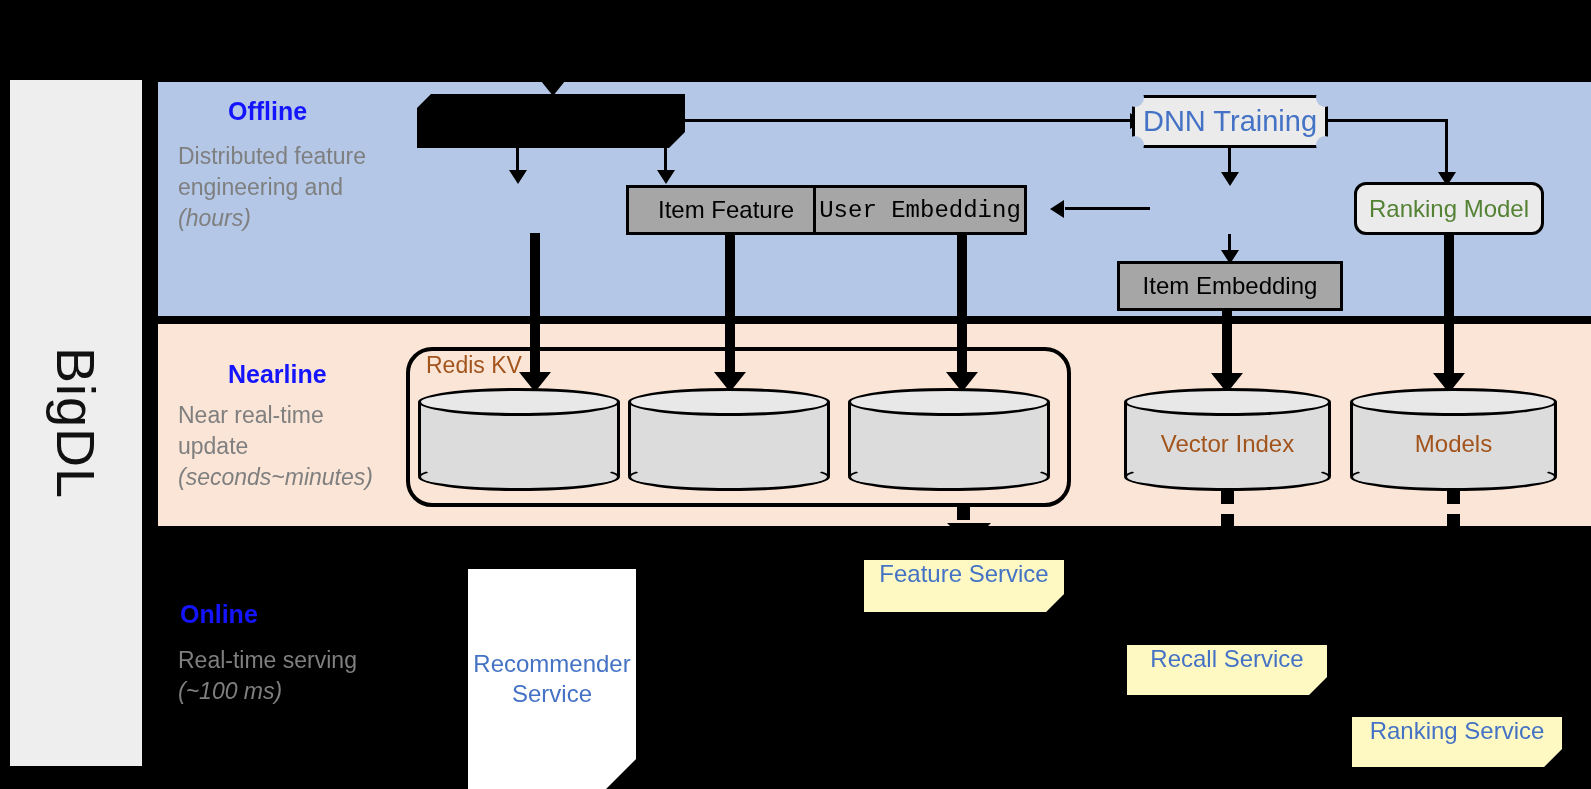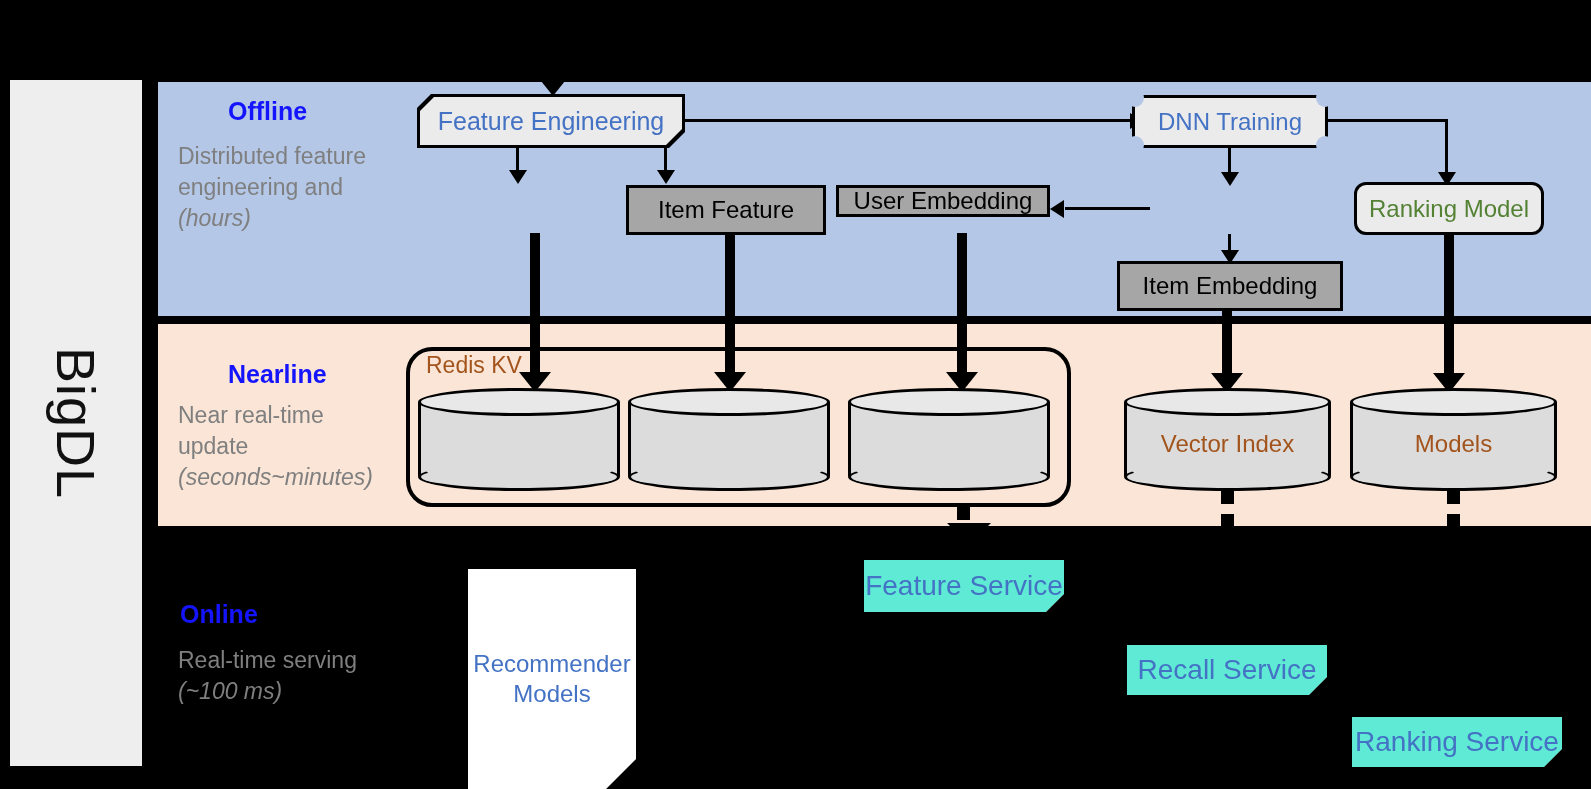--- a/index.html
+++ b/index.html
@@ -54,34 +54,34 @@
     border:none;
     clip-path:polygon(0 14px,14px 0,100% 0,100% calc(100% - 16px),calc(100% - 16px) 100%,0 100%);
   }
   #feature-engineering-outer{
     position:absolute;background:#000;
     clip-path:polygon(0 14px,14px 0,100% 0,100% calc(100% - 16px),calc(100% - 16px) 100%,0 100%);
   }
 
   
   #dnn-outer{position:absolute;background:#000;border-radius:4px;}
-  #dnn-inner{position:absolute;background:#ebebeb;color:#4472c4;font-size:24px;
+  #dnn-inner{position:absolute;background:#ebebeb;color:#4472c4;font-size:29px;
     display:flex;align-items:center;justify-content:center;border-radius:9px;}
   .notch{position:absolute;background:#b4c7e7;border-radius:50%;}
 
   
   .cyl{position:absolute;}
   .cyl .body{position:absolute;left:0;right:0;background:#dcdcdc;border-left:3px solid #000;border-right:3px solid #000;}
   .cyl .top{position:absolute;left:0;right:0;top:0;background:#e8e8e8;border:3px solid #000;border-radius:50%;box-sizing:border-box;}
   .cyl .bottom{position:absolute;left:0;right:0;background:#dcdcdc;border:3px solid #000;border-radius:50%;box-sizing:border-box;border-top-color:transparent;}
   .cyl .lbl{position:absolute;left:0;right:0;text-align:center;font-size:24px;color:#a2541c;}
 
   
-  .doc{position:absolute;background:#5eead4;color:#4472c4;font-size:28px;
-    display:flex;align-items:center;justify-content:center;text-align:center;
+  .doc{position:absolute;background:#fef9c3;color:#4472c4;font-size:24px;
+    display:flex;justify-content:center;text-align:center;
     clip-path:polygon(0 0,100% 0,100% calc(100% - 18px),calc(100% - 18px) 100%,0 100%);
   }
   .doc .fold{position:absolute;right:0;bottom:0;width:18px;height:18px;background:#b8b8b8;
     clip-path:polygon(100% 0,0 100%,100% 100%);}
   .doc-big{
     position:absolute;background:#fff;color:#4472c4;font-size:24px;line-height:30px;
     display:flex;align-items:center;justify-content:center;text-align:center;
     clip-path:polygon(0 0,100% 0,100% calc(100% - 30px),calc(100% - 30px) 100%,0 100%);
   }
   .doc-big .fold{position:absolute;right:0;bottom:0;width:30px;height:30px;background:#b8b8b8;
@@ -120,21 +120,20 @@
   <div class="stage-title" id="offline-title">Offline</div>
   <div class="stage-sub" id="offline-sub"><span>Distributed feature engineering and </span><i>(hours)</i></div>
 
   <div class="stage-title" id="nearline-title">Nearline</div>
   <div class="stage-sub" id="nearline-sub"><span>Near real-time update </span><i>(seconds~minutes)</i></div>
 
   <div class="stage-title" id="online-title">Online</div>
   <div class="stage-sub" id="online-sub"><span>Real-time serving </span><i>(~100 ms)</i></div>
 
   <div id="feature-engineering-outer" style="left:417px;top:94px;width:268px;height:54px;"></div>
-  <div class="box" id="feature-engineering" style="left:420px;top:97px;width:262px;height:48px;">Feature Engineering</div>
 
   <div class="thin-line" style="left:684px;top:119px;width:448px;height:3px;"></div>
   <div class="arrow-right" style="left:1130px;top:113px;"></div>
 
   <div class="thin-line" style="left:516px;top:145px;width:3px;height:28px;"></div>
   <div class="arrow-down" style="left:509px;top:170px;"></div>
   <div class="thin-line" style="left:664px;top:145px;width:3px;height:28px;"></div>
   <div class="arrow-down" style="left:657px;top:170px;"></div>
 
   <div id="dnn-outer" style="left:1132px;top:95px;width:196px;height:53px;"></div>
@@ -145,21 +144,21 @@
   <div class="notch" style="left:1316px;top:136px;width:18px;height:18px;"></div>
 
   <div class="thin-line" style="left:1228px;top:148px;width:3px;height:30px;"></div>
   <div class="arrow-down" style="left:1221px;top:172px;"></div>
 
   <div class="thin-line" style="left:1328px;top:119px;width:120px;height:3px;"></div>
   <div class="thin-line" style="left:1445px;top:119px;width:3px;height:58px;"></div>
   <div class="arrow-down" style="left:1438px;top:172px;"></div>
 
   <div class="box gray-box" style="left:626px;top:185px;width:200px;height:50px;">Item Feature</div>
-  <div class="box gray-box" style="left:836px;top:185px;width:214px;height:32px;">User Embedding</div>
+  <div class="box gray-box" style="left:813px;top:185px;width:214px;height:50px;font-family:Liberation Mono, monospace;">User Embedding</div>
   <div class="box gray-box" style="left:1117px;top:261px;width:226px;height:50px;">Item Embedding</div>
 
   <div class="box proc green-txt rounded" style="left:1354px;top:182px;width:190px;height:53px;">Ranking Model</div>
 
   <div class="thin-line" style="left:1065px;top:207px;width:85px;height:3px;"></div>
   <div class="arrow-left" style="left:1050px;top:200px;"></div>
 
   <div class="thin-line" style="left:1228px;top:234px;width:3px;height:24px;"></div>
   <div class="arrow-down" style="left:1221px;top:250px;"></div>
 
@@ -216,21 +215,21 @@
   <div class="dashsq" style="left:957px;top:507px;"></div>
   <div class="arrow-down-big" style="left:947px;top:523px;border-left-width:22px;border-right-width:22px;border-top-width:22px;"></div>
 
   <div class="dashsq" style="left:1221px;top:491px;"></div>
   <div class="dashsq" style="left:1221px;top:514px;"></div>
 
   <div class="dashsq" style="left:1447px;top:491px;"></div>
   <div class="dashsq" style="left:1447px;top:514px;"></div>
 
   <div class="doc-big" style="left:468px;top:569px;width:168px;height:220px;">
-    <span>Recommender Models</span>
+    <span>Recommender Service</span>
     <span class="fold"></span>
   </div>
 
   <div class="doc" style="left:864px;top:560px;width:200px;height:52px;">
     <span>Feature Service</span>
     <span class="fold"></span>
   </div>
 
   <div class="doc" style="left:1127px;top:645px;width:200px;height:50px;">
     <span>Recall Service</span>

